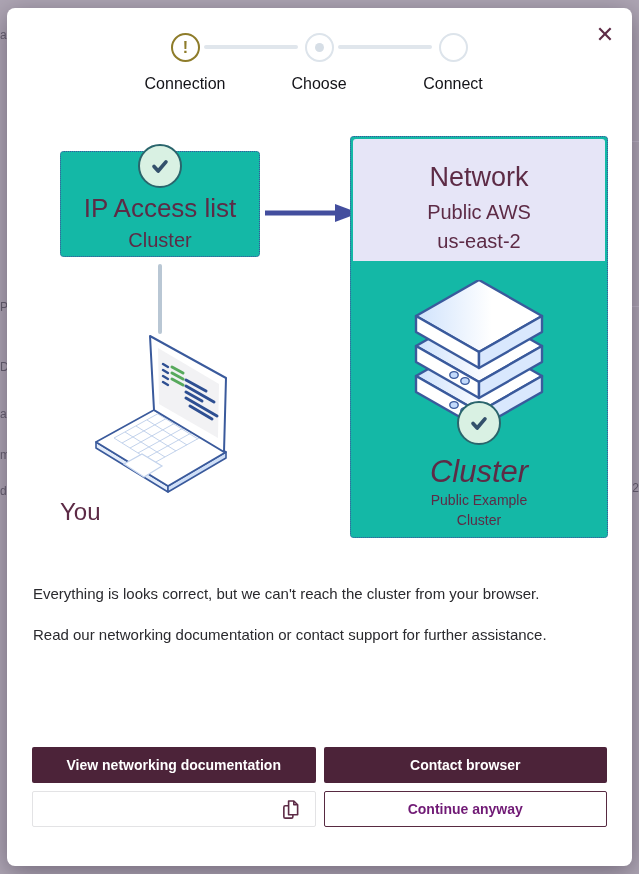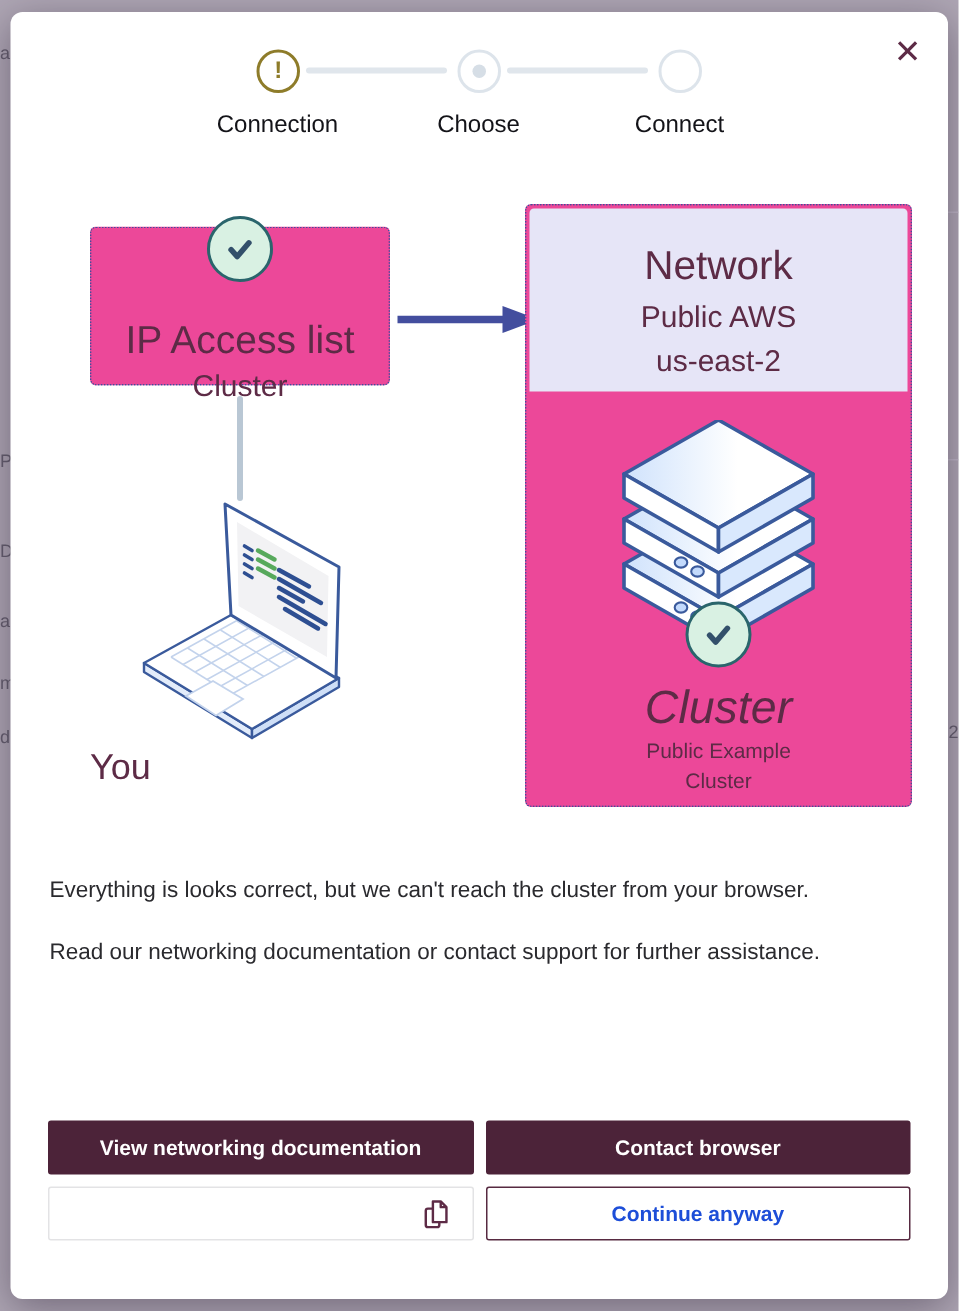--- a/index.html
+++ b/index.html
@@ -34,26 +34,26 @@
   .step-current::after { content:""; width:9px; height:9px; border-radius:50%; background:#d6dee6; }
   .step-upcoming{ border:2px solid #dde4eb; }
   .step-line { position:absolute; top:37px; height:4px; background:#e0e6ec; border-radius:2px; }
   .step-label {
     position:absolute; top:67px; transform:translateX(-50%);
     font-size:16px; color:#131318; white-space:nowrap;
   }
 
   
   .dotted-box {
-    position:absolute; border:1.5px dotted #414d9c; border-radius:4px; background:#ec4899;
+    position:absolute; border:1.5px dotted #414d9c; border-radius:4px; background:#14b8a6;
   }
   .ip-box { left:53px; top:143px; width:200px; height:106px; text-align:center; }
   .box-title { font-size:26px; color:#5d2b46; line-height:1.1; }
   .box-sub   { font-size:20px; color:#5d2b46; line-height:1.45; }
-  .ip-box .box-title { margin-top:60px; }
+  .ip-box .box-title { margin-top:42px; }
   .ip-box .box-sub { margin-top:3px; }
 
   .check-badge {
     position:absolute; width:44px; height:44px; border-radius:50%;
     background:#d9f1e3; border:2.5px solid #2a656c;
     display:flex; align-items:center; justify-content:center; z-index:3;
   }
   .badge-ip { left:131px; top:136px; }
   .badge-cluster { left:450px; top:393px; }
 
@@ -84,21 +84,21 @@
   
   .actions { position:absolute; left:25px; top:739px; width:575px;
              display:grid; grid-template-columns:1fr 1fr; gap:8px 8px; }
   .btn {
     height:36px; display:flex; align-items:center; justify-content:center;
     font-size:14px; font-weight:bold; border-radius:2px; cursor:pointer;
     font-family:inherit; position:relative;
   }
   .btn-primary { background:#4c2339; color:#ffffff; border:none; }
   .btn-outline-gray { background:#fff; border:1px solid #e3e3e5; color:#5d2b46; }
-  .btn-outline-maroon { background:#fff; border:1.5px solid #572a41; color:#1d4ed8; }
+  .btn-outline-maroon { background:#fff; border:1.5px solid #572a41; color:#701a75; }
   .copy-ic { position:absolute; right:15px; top:7px; }
 </style>
 </head>
 <body>
 
 <div>
   <span class="bg-frag" style="left:0;top:28px">a</span>
   <span class="bg-frag" style="left:0;top:300px">P</span>
   <span class="bg-frag" style="left:0;top:360px">D</span>
   <span class="bg-frag" style="left:0;top:407px">a</span>

